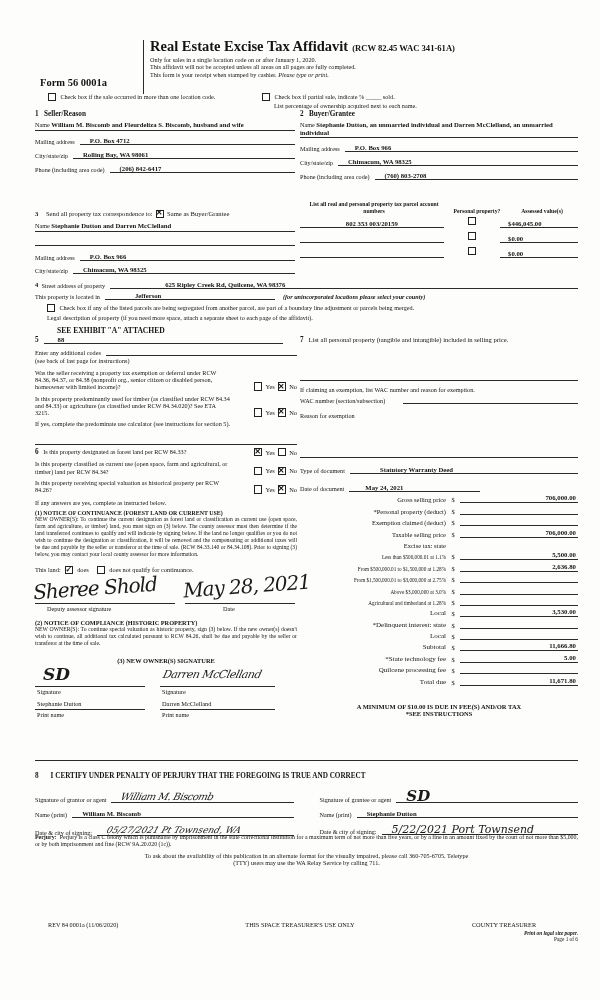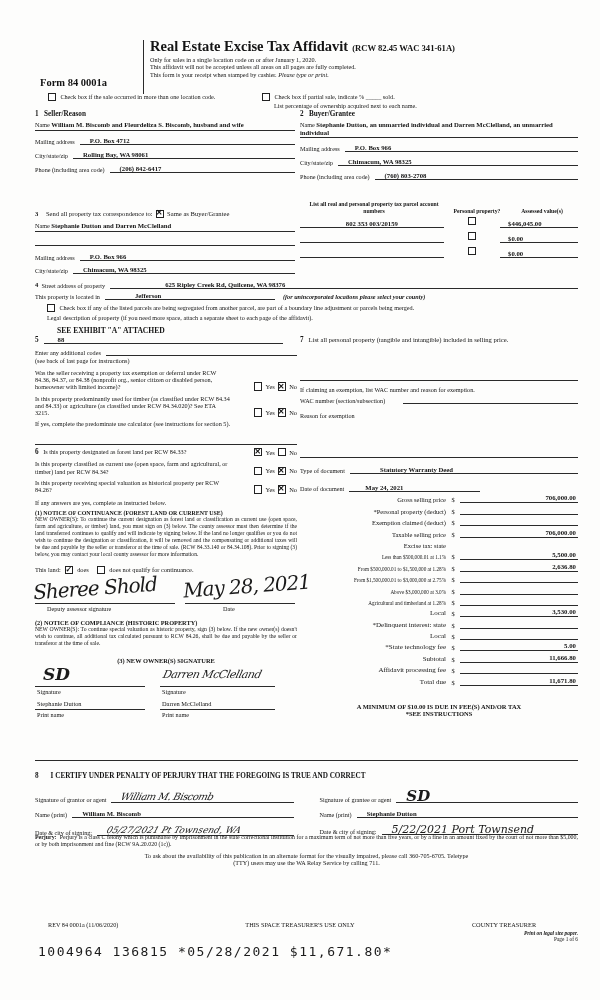--- a/index.html
+++ b/index.html
@@ -44,21 +44,21 @@
   <div class="vl" style="left:143px;top:40px;height:54px"></div>
   <div class="r" style="left:150px;top:37px;width:430px">
     <div>
       <span style="font-size:14.5px;font-weight:bold">Real Estate Excise Tax Affidavit</span>
       <span style="font-size:8.6px;font-weight:bold">(RCW 82.45 WAC 341-61A)</span>
     </div>
     <div class="t6" style="margin-top:1px">Only for sales in a single location code on or after January 1, 2020.</div>
     <div class="t6">This affidavit will not be accepted unless all areas on all pages are fully completed.</div>
     <div class="t6"><span>This form is your receipt when stamped by cashier.</span> <span class="i">Please type or print.</span></div>
   </div>
-  <div class="r b" style="left:40px;top:77px;font-size:10.5px">Form 84 0001a</div>
+  <div class="r b" style="left:40px;top:77px;font-size:10.5px">Form 56 0001a</div>
 
   <div class="r" style="left:48px;top:93px;display:flex;align-items:center;gap:4px">
     <span class="cb"></span>
     <span class="t6">Check box if the sale occurred in more than one location code.</span>
   </div>
   <div class="r" style="left:262px;top:93px;display:flex;align-items:center;gap:4px">
     <span class="cb"></span>
     <span class="t6">Check box if partial sale, indicate % _____ sold.</span>
   </div>
   <div class="r t6" style="left:274px;top:102px">List percentage of ownership acquired next to each name.</div>
@@ -348,31 +348,31 @@
         <span class="taxlbl" style="font-size:7px">*Delinquent interest: state</span>
         <span class="dollar">$</span>
         <span class="taxval"></span>
       </div>
     <div class="taxrow">
         <span class="taxlbl" style="font-size:7px">Local</span>
         <span class="dollar">$</span>
         <span class="taxval"></span>
       </div>
     <div class="taxrow">
+        <span class="taxlbl" style="font-size:7px">Subtotal</span>
+        <span class="dollar">$</span>
+        <span class="taxval">11,666.80</span>
+      </div>
+    <div class="taxrow">
         <span class="taxlbl" style="font-size:7px">*State technology fee</span>
         <span class="dollar">$</span>
         <span class="taxval">5.00</span>
       </div>
     <div class="taxrow">
-        <span class="taxlbl" style="font-size:7px">Subtotal</span>
-        <span class="dollar">$</span>
-        <span class="taxval">11,666.80</span>
-      </div>
-    <div class="taxrow">
-        <span class="taxlbl" style="font-size:7px">Affidavit processing fee</span>
+        <span class="taxlbl" style="font-size:7px">Quilcene processing fee</span>
         <span class="dollar">$</span>
         <span class="taxval"></span>
       </div>
     <div class="taxrow">
         <span class="taxlbl" style="font-size:7px">Total due</span>
         <span class="dollar">$</span>
         <span class="taxval">11,671.80</span>
       </div>
 
     <div class="b" style="text-align:center;font-size:6.5px;margin-top:17px">A MINIMUM OF $10.00 IS DUE IN FEE(S) AND/OR TAX</div>
@@ -421,15 +421,14 @@
     <div style="font-size:6.2px;text-align:center">(TTY) users may use the WA Relay Service by calling 711.</div>
   </div>
 
   <div class="r t6" style="left:48px;top:921px">REV 84 0001a (11/06/2020)</div>
   <div class="r" style="left:170px;top:921px;width:260px;text-align:center;font-size:6.3px">THIS SPACE TREASURER'S USE ONLY</div>
   <div class="r" style="left:430px;top:921px;width:148px;text-align:center">
     <div style="font-size:6.3px">COUNTY TREASURER</div>
     <div class="b i" style="font-size:5.3px;text-align:right;margin-top:2px">Print on legal size paper.</div>
     <div style="font-size:5.3px;text-align:right">Page 1 of 6</div>
   </div>
-  <div class="r stamp" style="left:38px;top:944px">1004964  136815  *05/28/2021  $11,671.80*</div>
 
 </div>
 
 </body></html>

